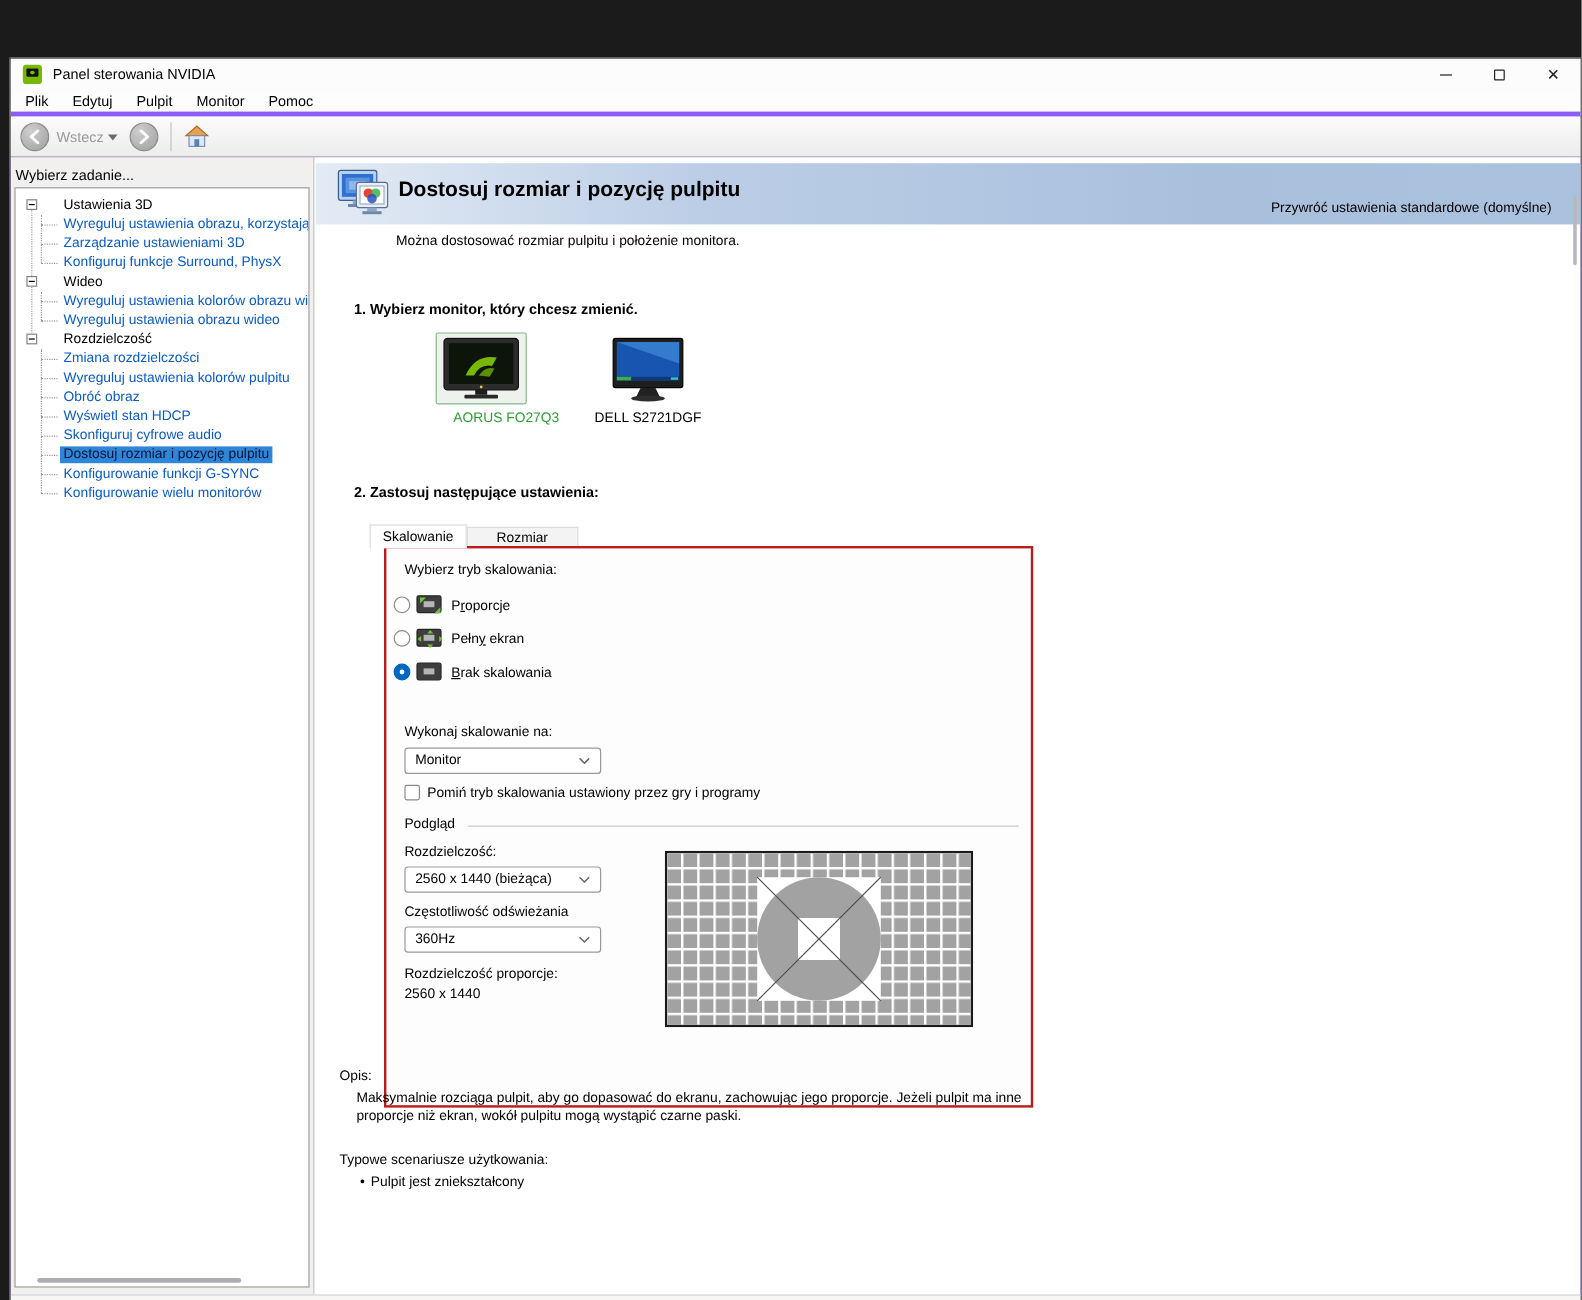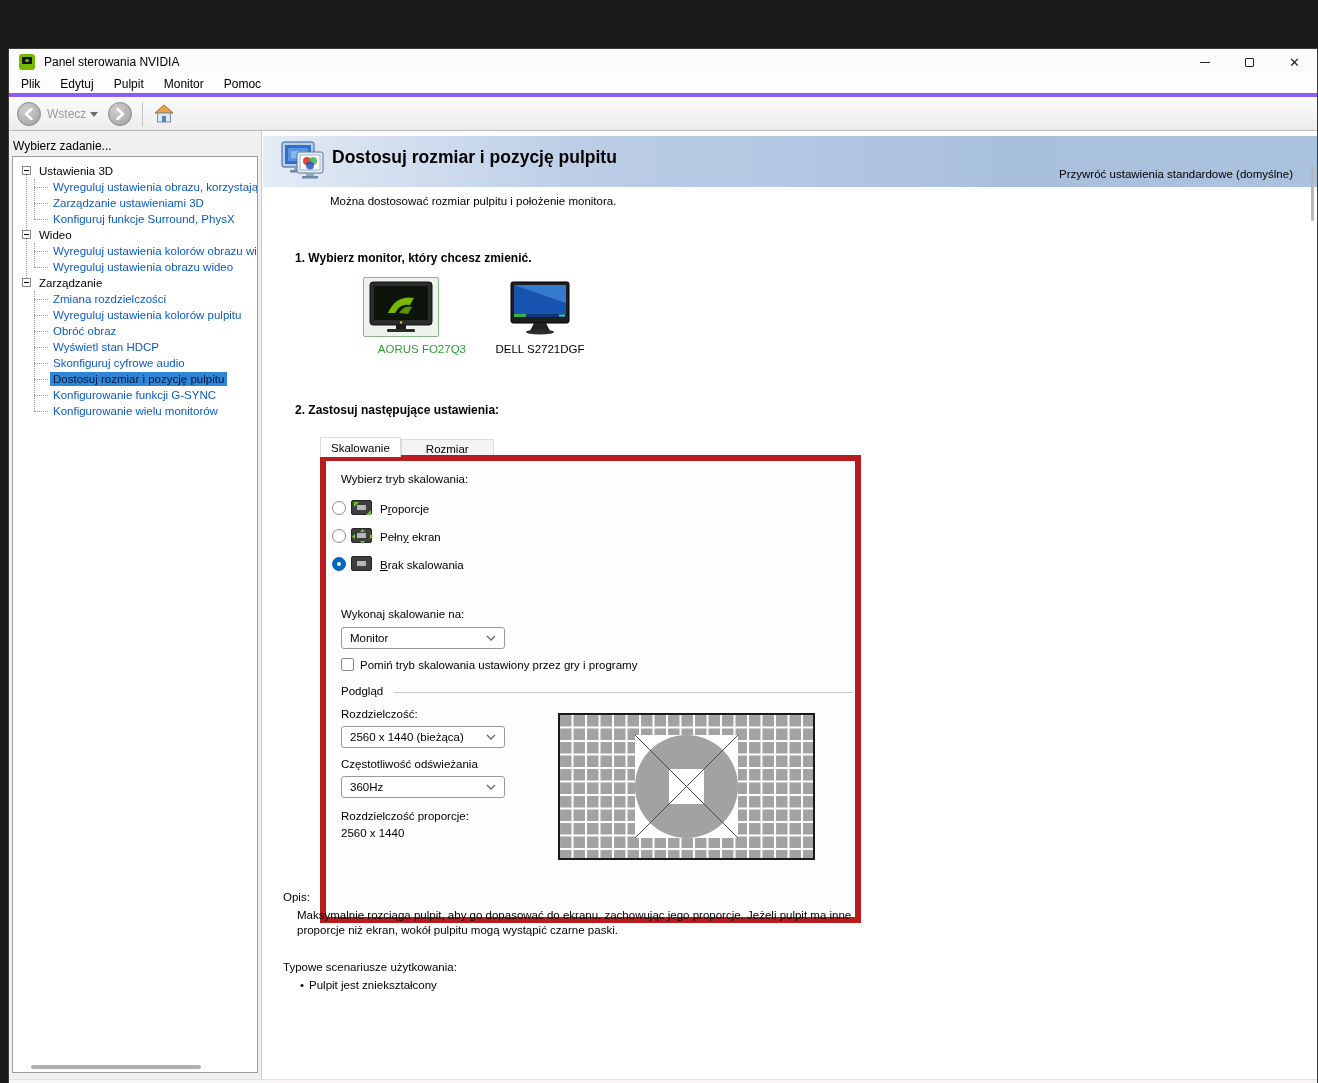--- a/index.html
+++ b/index.html
@@ -34,21 +34,21 @@
 
   
   .content { position:absolute; left:0; top:82px; right:0; bottom:32px; background:#6d28d9; }
 
   
   .sidebar { position:absolute; left:0; top:0; width:252px; bottom:0; background:#f1f0ef; }
   .sidebar-header { position:absolute; left:4px; top:8px; font-size:12px; }
   .treebox { position:absolute; left:3px; top:25px; width:246px; bottom:6px; background:#fff; border:1px solid #9c9c9c; overflow:hidden; }
   .tree { position:relative; padding:6px 0 0 0; font-size:11.5px; }
   .tree-root-line { position:absolute; left:13px; top:13px; height:112px; border-left:1px dotted #9a9a9a; }
-  .tgroup-row { position:relative; height:16px; display:flex; align-items:center; padding-left:26px; }
+  .tgroup-row { position:relative; height:16px; display:flex; align-items:center; padding-left:40px; }
   .expander { position:absolute; left:9px; top:3px; width:9px; height:9px; background:#fff; border:1px solid #848484; display:flex; align-items:center; justify-content:center; }
   .expander::before { content:''; width:5px; height:1px; background:#000; }
   .tgroup-items { position:relative; }
   .tgroup-items::before { content:''; position:absolute; left:21px; top:0; bottom:8px; border-left:1px dotted #9a9a9a; }
   .titem { position:relative; height:16px; display:flex; align-items:center; padding-left:40px; color:#0a5bc4; white-space:nowrap; }
   .titem::before { content:''; position:absolute; left:21px; width:14px; border-top:1px dotted #9a9a9a; }
   .titem.selected { color:#001440; }
   .titem.selected .sel-bg { background:#2f86d6; padding:1px 3px; margin-left:-3px; }
   .hscroll-thumb { position:absolute; left:18px; bottom:3px; width:170px; height:4px; background:#aeaeae; border-radius:2px; }
 
@@ -58,24 +58,24 @@
   .hdr-icon { position:absolute; left:18px; top:8px; }
   .page-title { position:absolute; left:70px; top:16px; font-size:17.5px; font-weight:bold; }
   .restore-link { position:absolute; right:24px; top:37px; font-size:11.5px; }
   .subtitle { position:absolute; left:68px; top:64px; font-size:11.5px; }
   .step-label { position:absolute; font-size:12px; font-weight:bold; }
   .mon-wrap { position:absolute; width:76px; height:60px; border:1px solid #86b886; background:#edf3ec; border-radius:2px; display:flex; align-items:center; justify-content:center; }
   .mon-label { position:absolute; font-size:11.5px; text-align:center; width:130px; }
   .mon-label.green { color:#2e9e33; }
 
   
-  .tabstrip { position:absolute; left:58px; top:306px; display:flex; align-items:flex-end; }
+  .tabstrip { position:absolute; left:46px; top:306px; display:flex; align-items:flex-end; }
   .tab { font-size:11.5px; padding:3px 24px 2px; border:1px solid #dcdcdc; border-bottom:none; background:#f3f3f3; }
   .tab.active { background:#fff; padding:4px 10px 3px; position:relative; z-index:2; }
-  .panel { position:absolute; left:58px; top:324px; width:541px; height:468px; border:6px solid #b91c1c; background:#fdfdfd; }
+  .panel { position:absolute; left:58px; top:324px; width:541px; height:468px; border:2px solid #b91c1c; background:#fdfdfd; }
   .p-label { position:absolute; font-size:11.5px; }
   .radio-row { position:absolute; left:6px; display:flex; align-items:flex-end; height:20px; }
   .radio { width:14px; height:14px; border:1px solid #8a8a8a; border-radius:50%; background:#fff; }
   .radio.on { background:#0067c0; border-color:#0067c0; position:relative; }
   .radio.on::before { content:''; position:absolute; left:4px; top:4px; width:4px; height:4px; background:#fff; border-radius:50%; }
   .mode-icon { width:21px; height:15px; background:#3e3e3e; border:1px solid #262626; border-radius:2px; margin-left:5px; position:relative; }
   .mode-icon .inner { position:absolute; left:5px; top:4px; width:9px; height:5px; background:#b5b5b5; }
   .mode-icon svg { position:absolute; left:0; top:0; }
   .radio-row .rlabel { font-size:11.5px; margin-left:8px; }
   .acc { text-decoration:underline; }
@@ -182,21 +182,21 @@
             <div class="titem">
                 <span>Wyreguluj ustawienia kolorów obrazu wideo</span>
               </div>
             <div class="titem">
                 <span>Wyreguluj ustawienia obrazu wideo</span>
               </div>
           </div>
 
           <div class="tgroup-row">
             <span class="expander"></span>
-            <span>Zarządzanie</span>
+            <span>Rozdzielczość</span>
           </div>
           <div class="tgroup-items">
             <div class="titem">
                 <span>Zmiana rozdzielczości</span>
               </div>
             <div class="titem">
                 <span>Wyreguluj ustawienia kolorów pulpitu</span>
               </div>
             <div class="titem">
                 <span>Obróć obraz</span>

